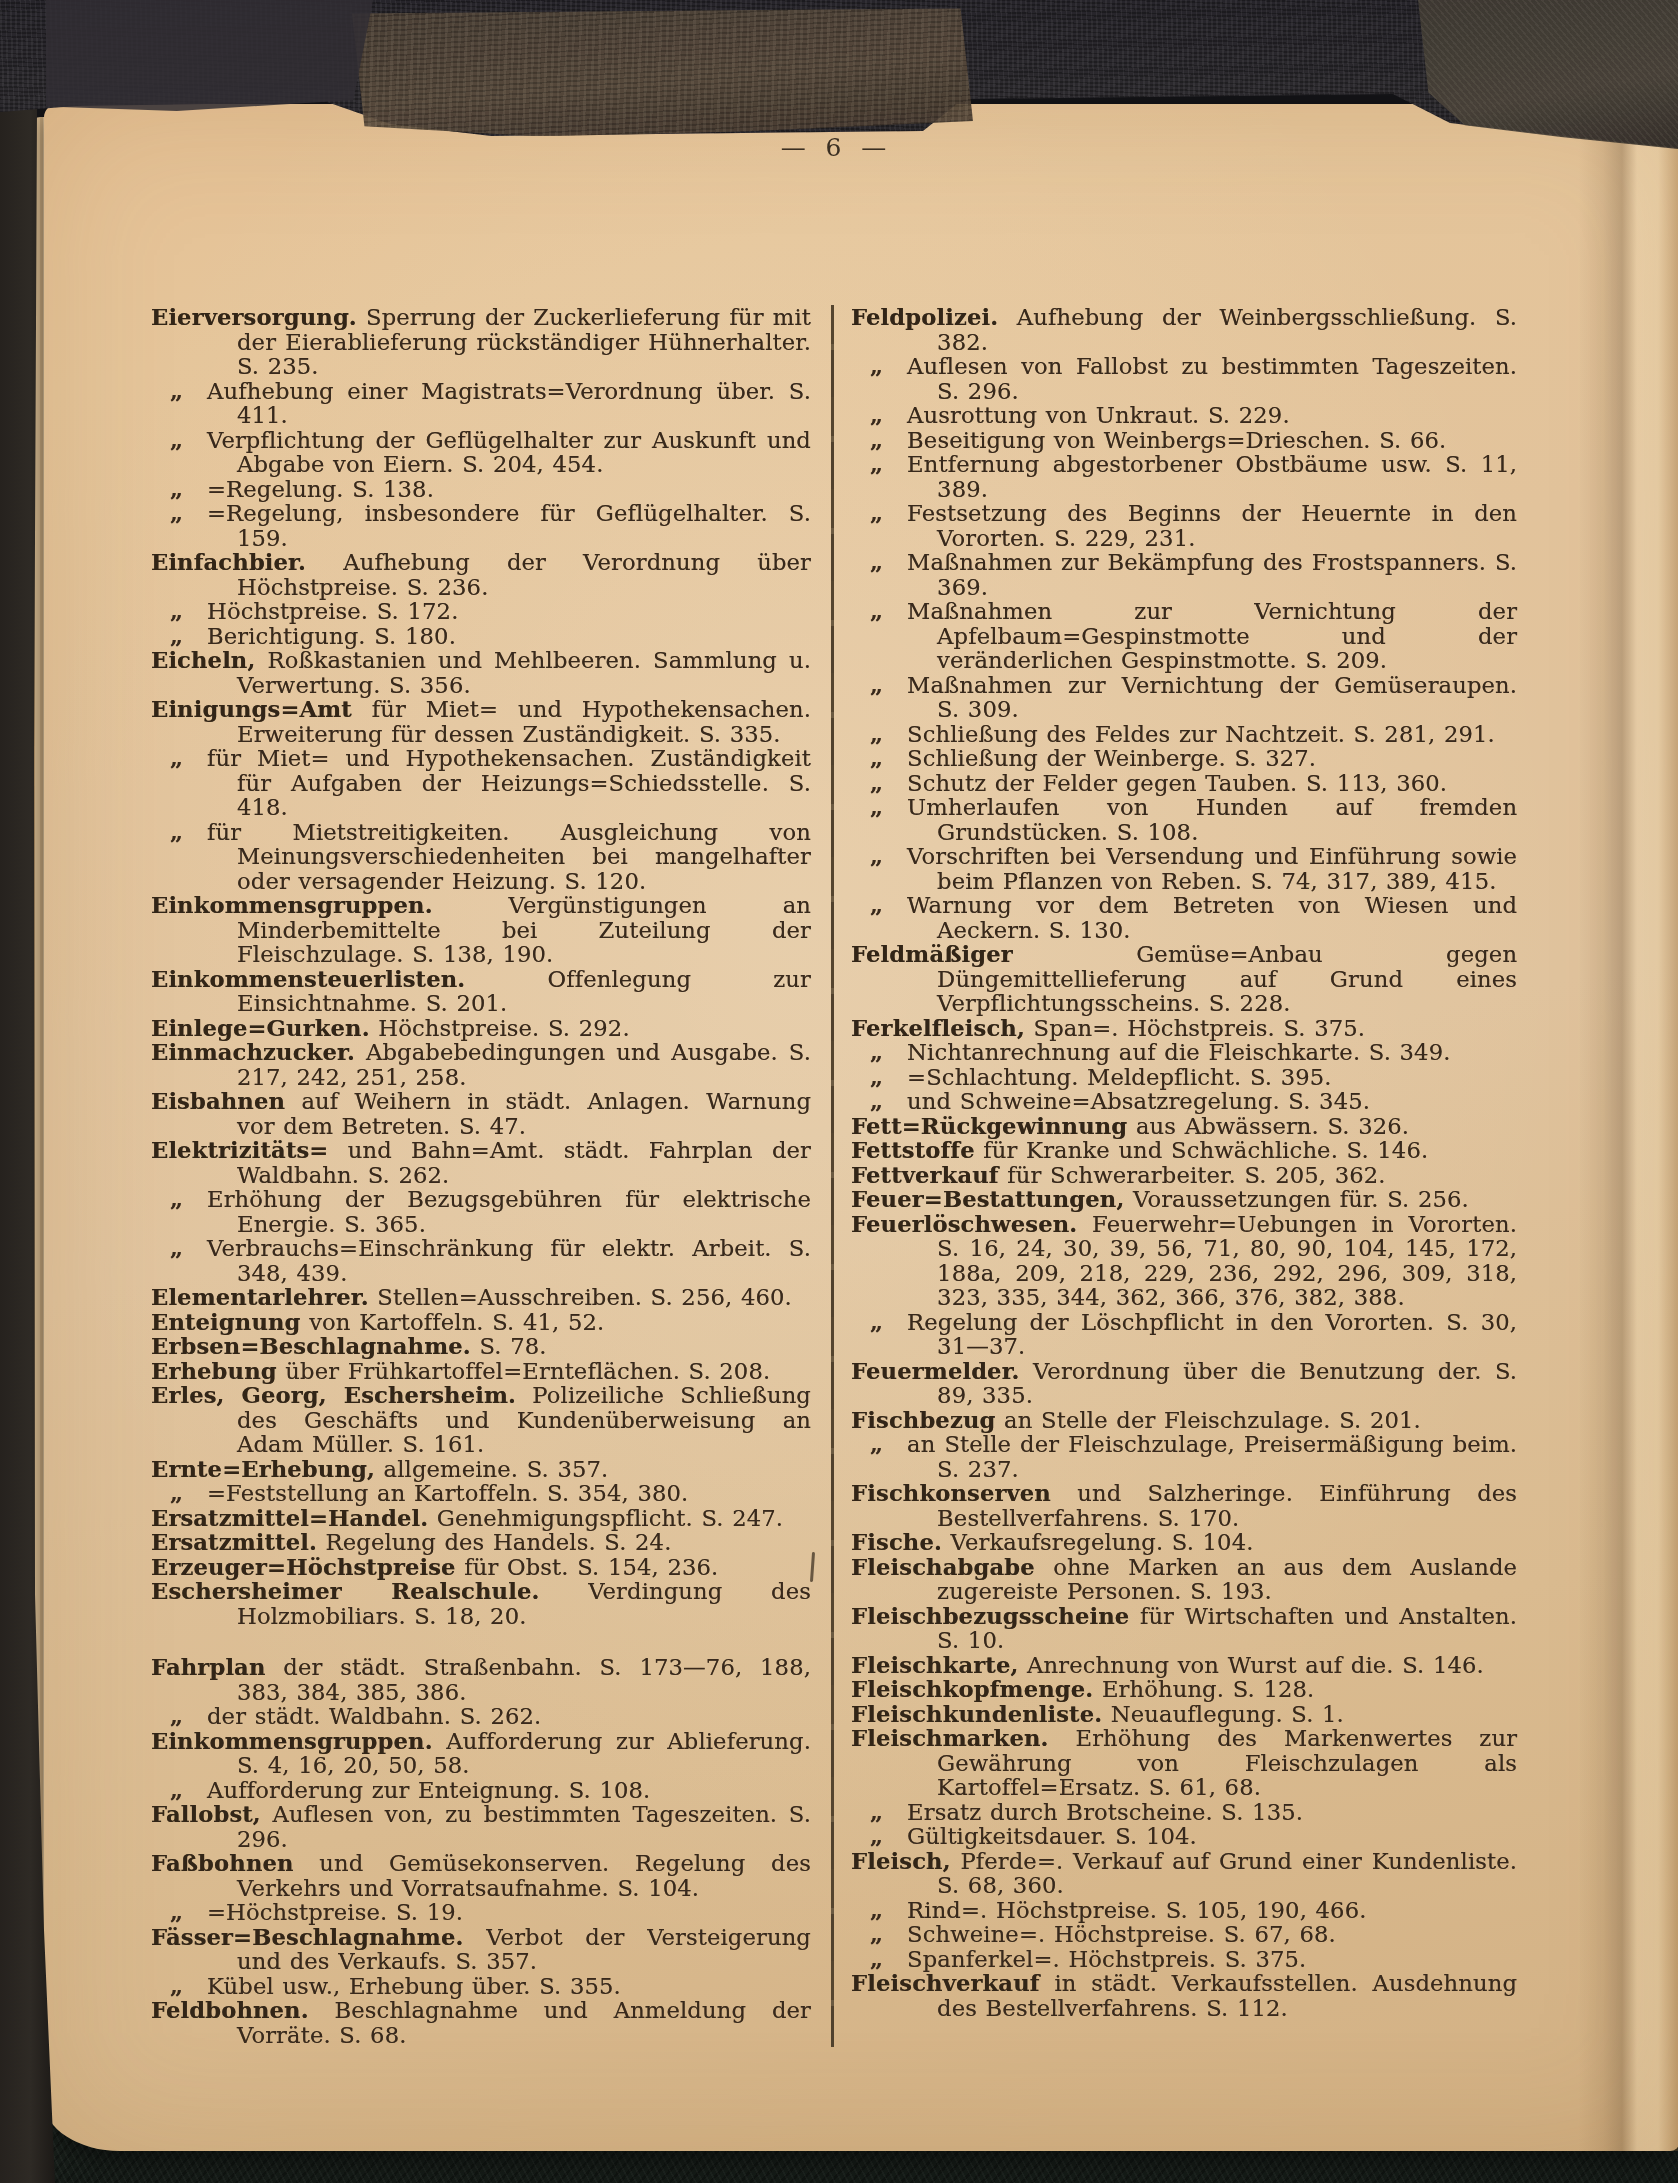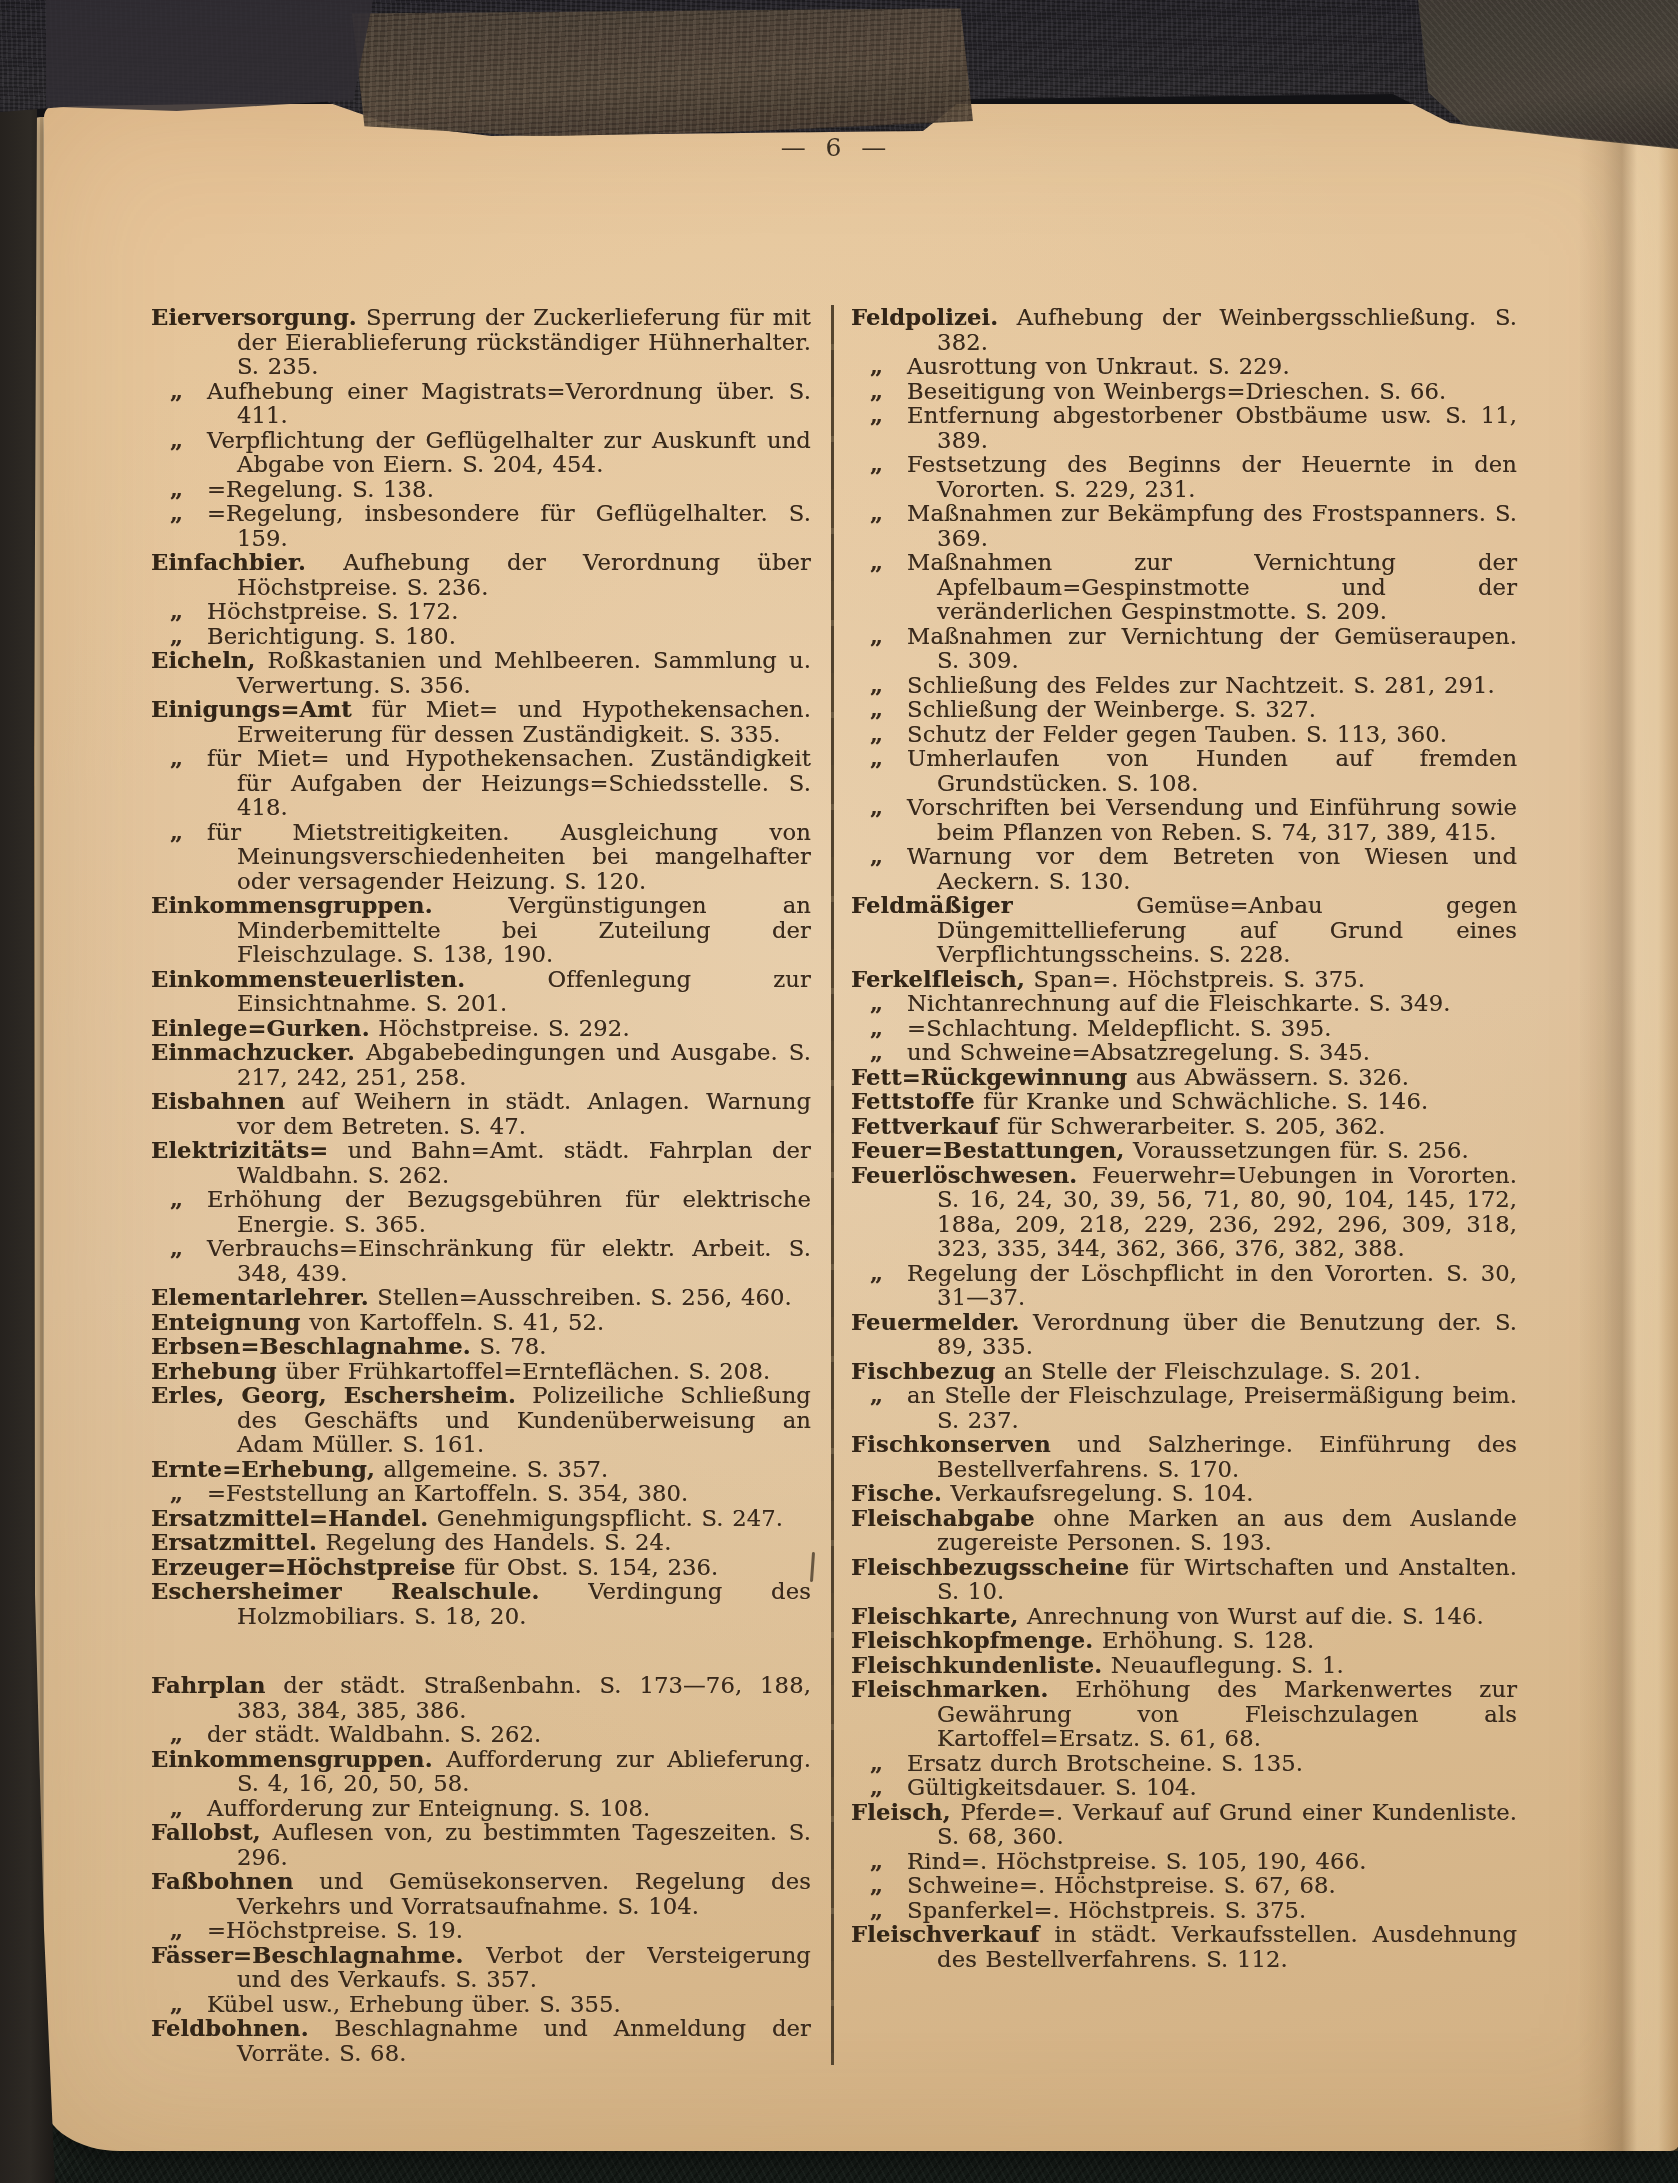--- a/index.html
+++ b/index.html
@@ -60,21 +60,21 @@
     font-size:25px;letter-spacing:5.9px;color:#3b2f22;}
   .columns{display:flex;margin-top:99px;}
   .col-left{width:660px;}
   .col-right{width:666px;}
   .sep{width:2.5px;margin-left:20px;margin-right:17.6px;
     background:repeating-linear-gradient(180deg,#55452f 0 39px,#6b5a41 39px 45px,#50412d 45px 92px);}
   .entry{margin:0;padding-left:86px;text-indent:-86px;text-align:justify;
     font-size:22.7px;line-height:24.5px;word-spacing:1.3px;letter-spacing:0.1px;
     text-shadow:0 0 0.6px rgba(56,41,24,.55);}
   .entry.sub{text-indent:-67px;}
-  .entry.gap{margin-top:45px;}
+  .entry.gap{margin-top:27px;}
   .term{font-weight:bold;color:#322517;}
   .ditto{display:inline-block;width:37px;text-indent:0;font-weight:bold;}
   .ink-mark{position:absolute;left:767px;top:1448px;width:2.5px;height:30px;background:#4a3c2b;
     transform:rotate(4deg);border-radius:1.7px;opacity:.8;}
 </style>
 </head>
 <body>
 
 <div class="canvas">
   <div class="cover-bottom"></div>
@@ -123,20 +123,21 @@
             <p class="entry"><span class="term">Fallobst,</span> <span class="etext">Auflesen von, zu bestimmten Tageszeiten. S. 296.</span></p>
             <p class="entry"><span class="term">Faßbohnen</span> <span class="etext">und Gemüsekonserven. Regelung des Verkehrs und Vorratsaufnahme. S. 104.</span></p>
             <p class="entry sub"><span class="ditto">„</span><span class="etext">=Höchstpreise. S. 19.</span></p>
             <p class="entry"><span class="term">Fässer=Beschlagnahme.</span> <span class="etext">Verbot der Versteigerung und des Verkaufs. S. 357.</span></p>
             <p class="entry sub"><span class="ditto">„</span><span class="etext">Kübel usw., Erhebung über. S. 355.</span></p>
             <p class="entry"><span class="term">Feldbohnen.</span> <span class="etext">Beschlagnahme und Anmeldung der Vorräte. S. 68.</span></p>
           </div>
         <div class="sep"></div>
         <div class="col-right">
             <p class="entry"><span class="term">Feldpolizei.</span> <span class="etext">Aufhebung der Weinbergsschließung. S. 382.</span></p>
+            <p class="entry sub"><span class="ditto">„</span><span class="etext">Auflesen von Fallobst zu bestimmten Tageszeiten. S. 296.</span></p>
             <p class="entry sub"><span class="ditto">„</span><span class="etext">Ausrottung von Unkraut. S. 229.</span></p>
             <p class="entry sub"><span class="ditto">„</span><span class="etext">Beseitigung von Weinbergs=Drieschen. S. 66.</span></p>
             <p class="entry sub"><span class="ditto">„</span><span class="etext">Entfernung abgestorbener Obstbäume usw. S. 11, 389.</span></p>
             <p class="entry sub"><span class="ditto">„</span><span class="etext">Festsetzung des Beginns der Heuernte in den Vororten. S. 229, 231.</span></p>
             <p class="entry sub"><span class="ditto">„</span><span class="etext">Maßnahmen zur Bekämpfung des Frostspanners. S. 369.</span></p>
             <p class="entry sub"><span class="ditto">„</span><span class="etext">Maßnahmen zur Vernichtung der Apfelbaum=Gespinstmotte und der veränderlichen Gespinstmotte. S. 209.</span></p>
             <p class="entry sub"><span class="ditto">„</span><span class="etext">Maßnahmen zur Vernichtung der Gemüseraupen. S. 309.</span></p>
             <p class="entry sub"><span class="ditto">„</span><span class="etext">Schließung des Feldes zur Nachtzeit. S. 281, 291.</span></p>
             <p class="entry sub"><span class="ditto">„</span><span class="etext">Schließung der Weinberge. S. 327.</span></p>
             <p class="entry sub"><span class="ditto">„</span><span class="etext">Schutz der Felder gegen Tauben. S. 113, 360.</span></p>

